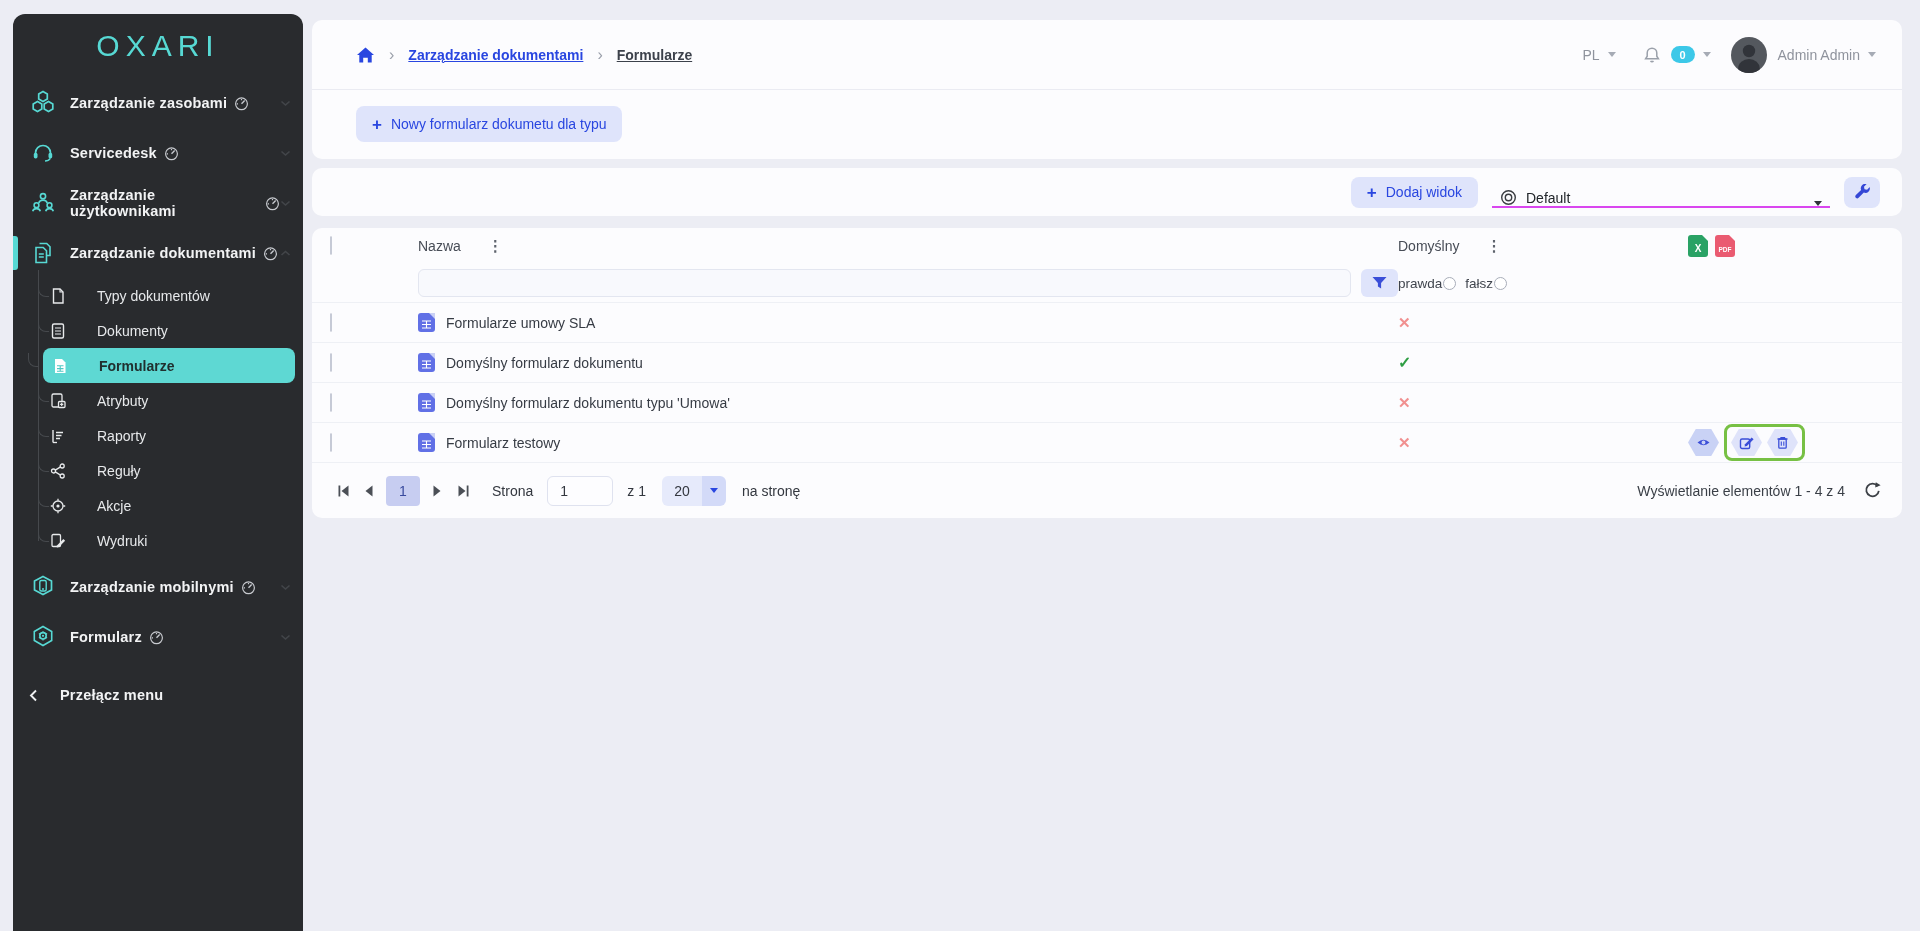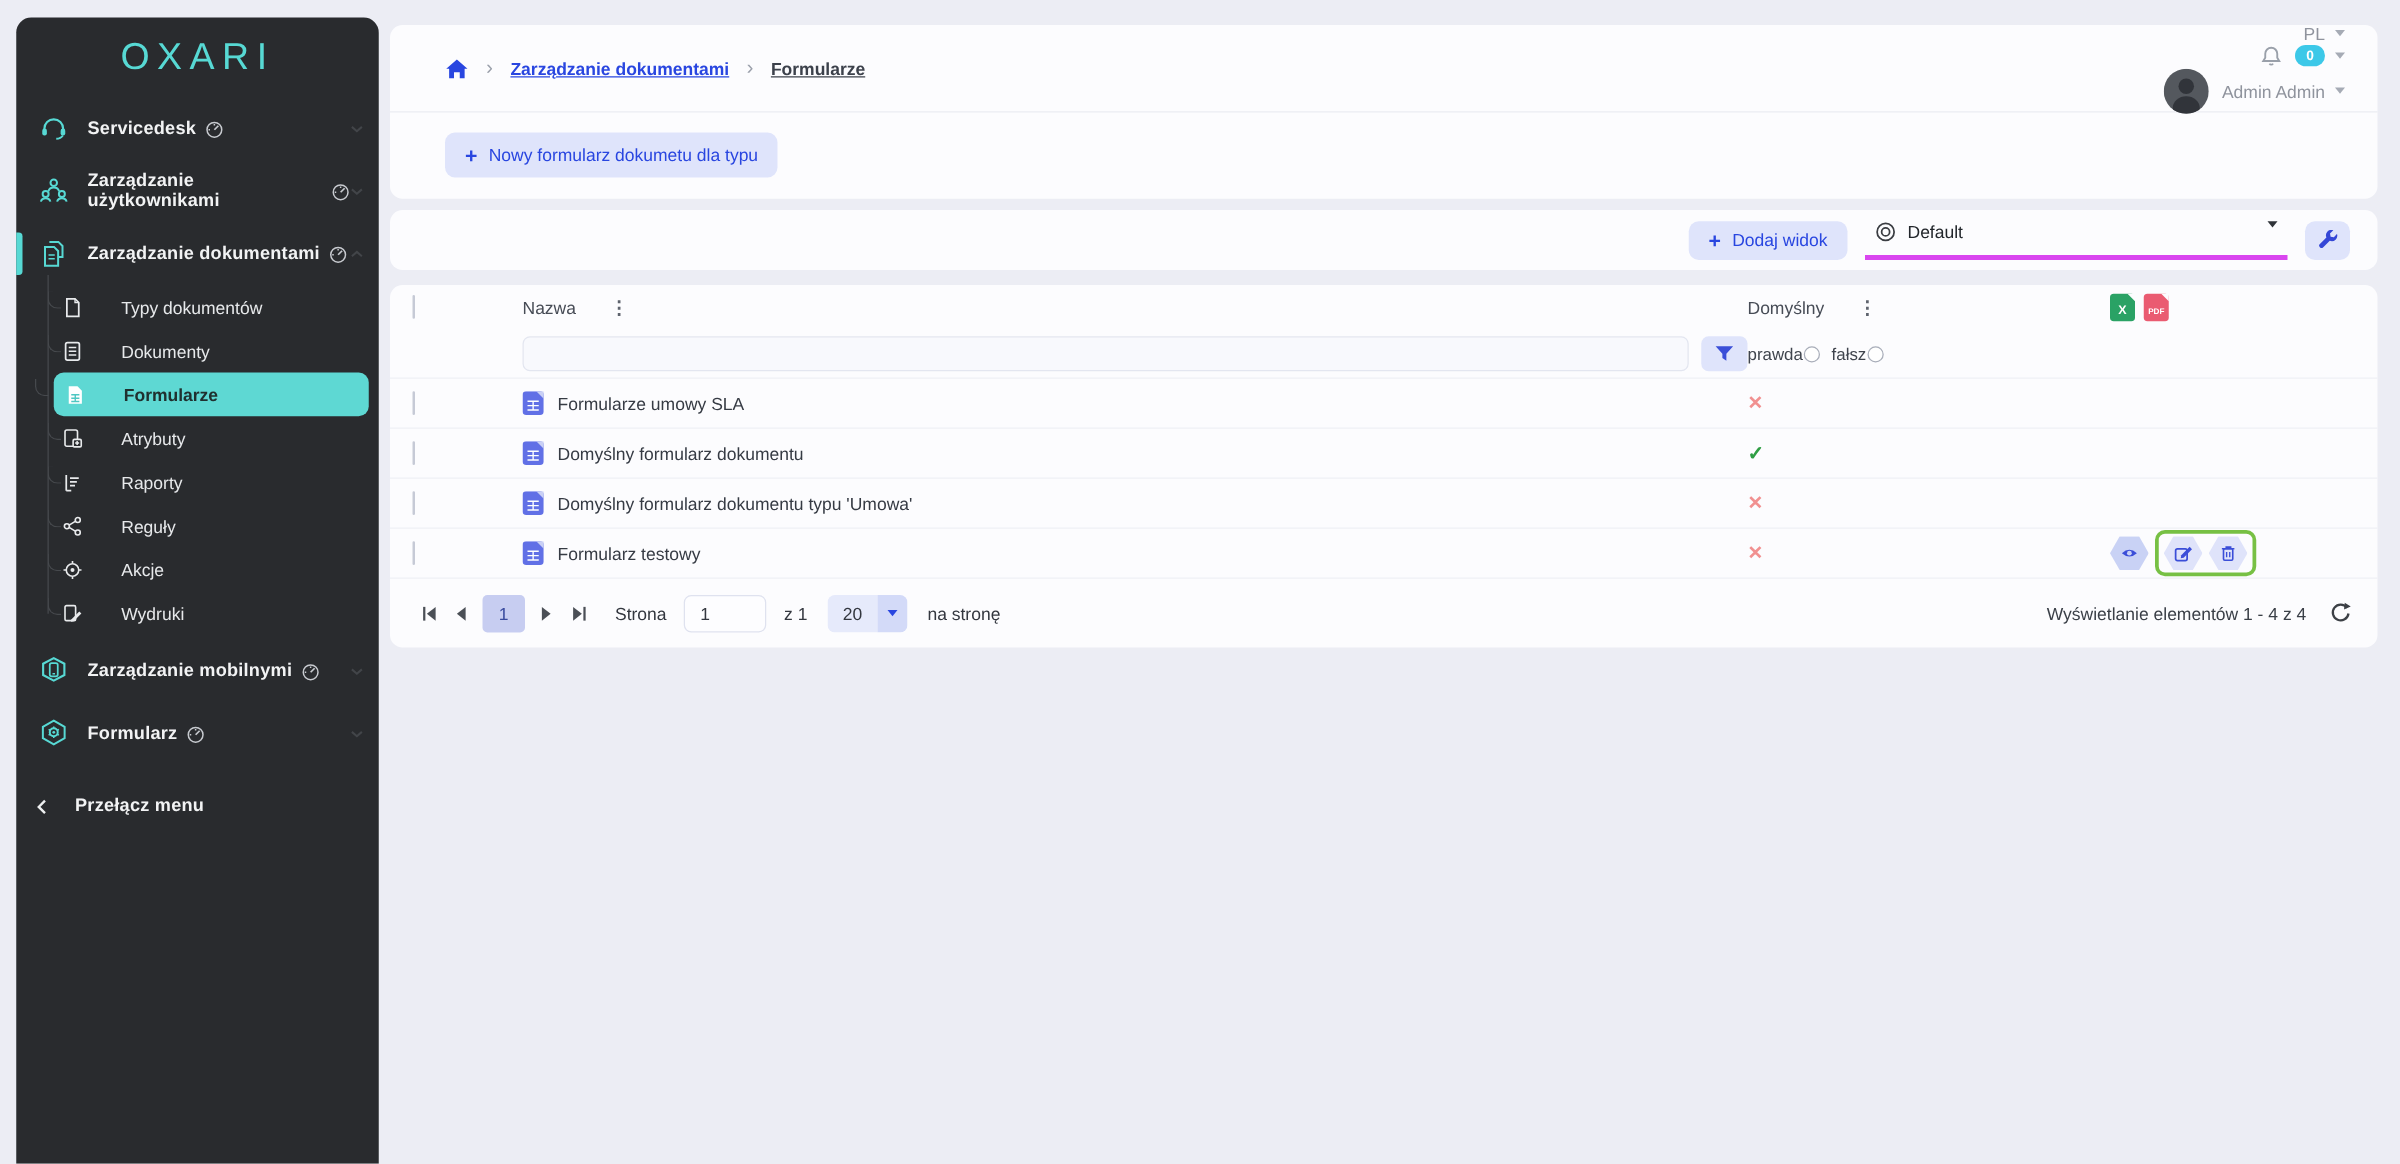--- a/index.html
+++ b/index.html
@@ -47,42 +47,42 @@
   .toggle-row .nav-label { margin-left:22px; }
   
   .main { position:absolute; left:312px; top:0; width:1590px; height:931px; }
   .card { position:absolute; left:0; right:0; background:#fcfcfe; border-radius:10px; }
   .card1 { top:20px; height:139px; }
   .crumb-row { height:70px; display:flex; align-items:center; padding:0 26px 0 44px; border-bottom:1px solid #eaebf2; }
   .crumb-sep { margin:0 14px; color:#9ba0ab; font-size:16px; }
   .crumb-link { font-size:14px; font-weight:600; text-decoration:underline; cursor:pointer; }
   .crumb-link.blue { color:#2946e0; }
   .crumb-link.dark { color:#3c414b; }
-  .hdr-right { margin-left:auto; display:flex; align-items:flex-end;flex-direction:column; }
+  .hdr-right { margin-left:auto; display:flex; align-items:center; }
   .hdr-text { font-size:14px; color:#8f939d; }
   .caret { width:0; height:0; border-left:4.5px solid transparent; border-right:4.5px solid transparent; border-top:5.5px solid #a6abb5; margin-left:8px; }
   .caret.dark { border-top-color:#2f3338; }
   .caret.blue { border-top-color:#2946e0; margin-left:0; }
   .bell-wrap { display:flex; align-items:center; margin-left:26px; cursor:pointer; }
   .notif-badge { min-width:24px; height:17px; border-radius:8.5px; background:#3cc8e8; color:#fff;
     font-size:11px; font-weight:700; display:flex; align-items:center; justify-content:center; padding:0 7px; margin-left:9px; }
   .user-wrap { display:flex; align-items:center; margin-left:20px; cursor:pointer; }
   .user-name { font-size:14px; color:#8f939d; margin-left:11px; }
   .new-form-row { padding:16px 0 0 44px; }
   .btn-soft {
     display:inline-flex; align-items:center; gap:9px; background:#dfe4fb; color:#2946e0;
     border:none; border-radius:8px; font-size:14px; font-weight:500; padding:0 16px; height:36px;
     font-family:"Liberation Sans", sans-serif; cursor:pointer;
   }
   .plus-glyph { font-size:17px; font-weight:700; line-height:1; }
   .card2 { top:168px; height:48px; display:flex; align-items:center; justify-content:flex-end; padding:0 22px; gap:14px; }
   .addview-btn { height:31px; }
   .view-select {
-    width:338px; height:31px; display:flex; align-items:flex-start; gap:9px; padding:0 8px;
-    border-bottom:4px solid #d946ef; cursor:pointer;
+    width:338px; height:31px; display:flex; align-items:flex-end; gap:9px; padding:0 8px;
+    border-bottom:2px solid #d946ef; cursor:pointer;
   }
   .view-select .val { font-size:14px; color:#22262b; }
   .view-select .caret { margin-left:auto; }
   .tool-btn { width:36px; height:31px; border:none; border-radius:8px; background:#dfe4fb;
     display:flex; align-items:center; justify-content:center; cursor:pointer; }
   
   .card3 { top:228px; height:290px; }
   .grid-row { display:grid; grid-template-columns:88px 980px 290px 1fr; align-items:center; padding:0 20px 0 18px; }
   .thead { height:36px; }
   .th-cell { display:flex; align-items:center; gap:27px; font-size:14px; color:#474c56;text-align:center; }
@@ -134,20 +134,42 @@
   svg { display:block; }
 </style>
 </head>
 <body>
 
 <aside class="sidebar">
   <div class="logo-row">
     <span class="logo-text">OXARI</span>
   </div>
 
+  <div class="nav-item">
+    <span class="ico">
+      <svg width="26" height="26" viewBox="0 0 26 26" fill="none" stroke="#57d9d4" stroke-width="1.7">
+        <path d="M13 1.5l4.3 2.5v5L13 11.5 8.7 9v-5z"></path>
+          <path d="M7.5 11.5l4.3 2.5v5l-4.3 2.5-4.3-2.5v-5z"></path>
+          <path d="M18.5 11.5l4.3 2.5v5l-4.3 2.5-4.3-2.5v-5z"></path>
+      </svg>
+      </span>
+    <span class="nav-label">Zarządzanie zasobami</span>
+    <span class="badge-gauge">
+      <svg width="15" height="15" viewBox="0 0 15 15" fill="none" stroke="#c7cacf" stroke-width="1.2">
+        <circle cx="7.5" cy="7.8" r="5.9"></circle>
+          <path d="M7.5 7.8l3.2-3.2" stroke-width="1.4"></path>
+          <path d="M2.8 7.8h1.2M7.5 3.1v1.2"></path>
+      </svg>
+      </span>
+    <span class="chev">
+      <svg width="11" height="7" viewBox="0 0 11 7" fill="none" stroke="#474a4e" stroke-width="1.6">
+          <polyline points="1.5,1.5 5.5,5 9.5,1.5"></polyline>
+        </svg>
+      </span>
+  </div>
 
   <div class="nav-item">
     <span class="ico">
       <svg width="26" height="26" viewBox="0 0 26 26" fill="none" stroke="#57d9d4" stroke-width="1.7">
         <path d="M5.5 14.5V13a7.5 7.5 0 0 1 15 0v1.5"></path>
         <rect x="3.8" y="12.8" width="3.7" height="5.6" rx="1.7" fill="#57d9d4" stroke="none"></rect>
         <rect x="18.5" y="12.8" width="3.7" height="5.6" rx="1.7" fill="#57d9d4" stroke="none"></rect>
         <path d="M20.3 18.4c-1 1.6-3 2.6-5.3 2.6" stroke-width="1.5"></path>
       </svg>
       </span>

